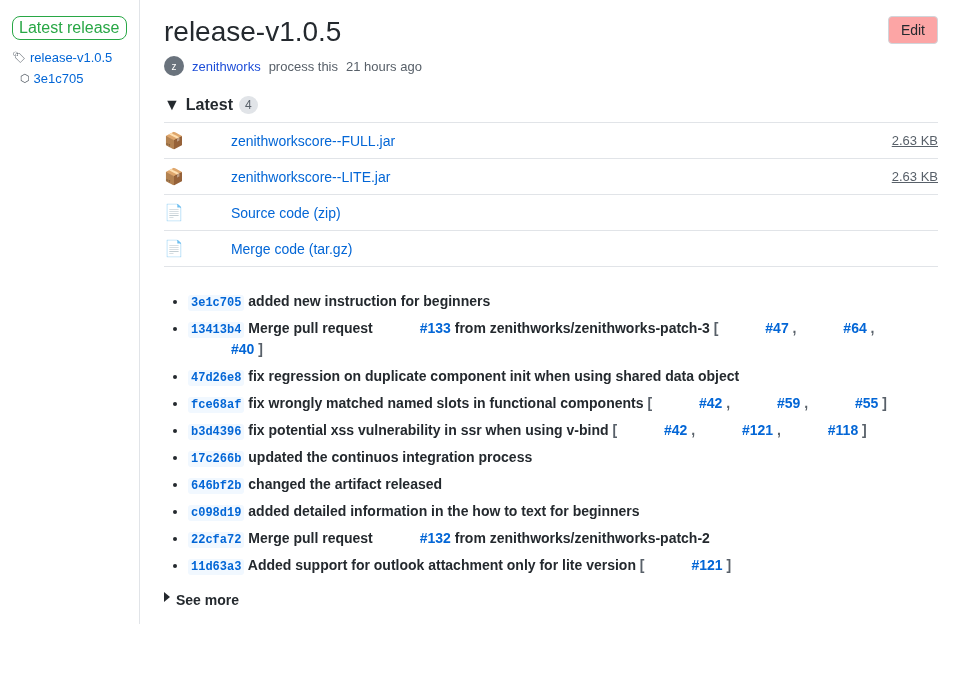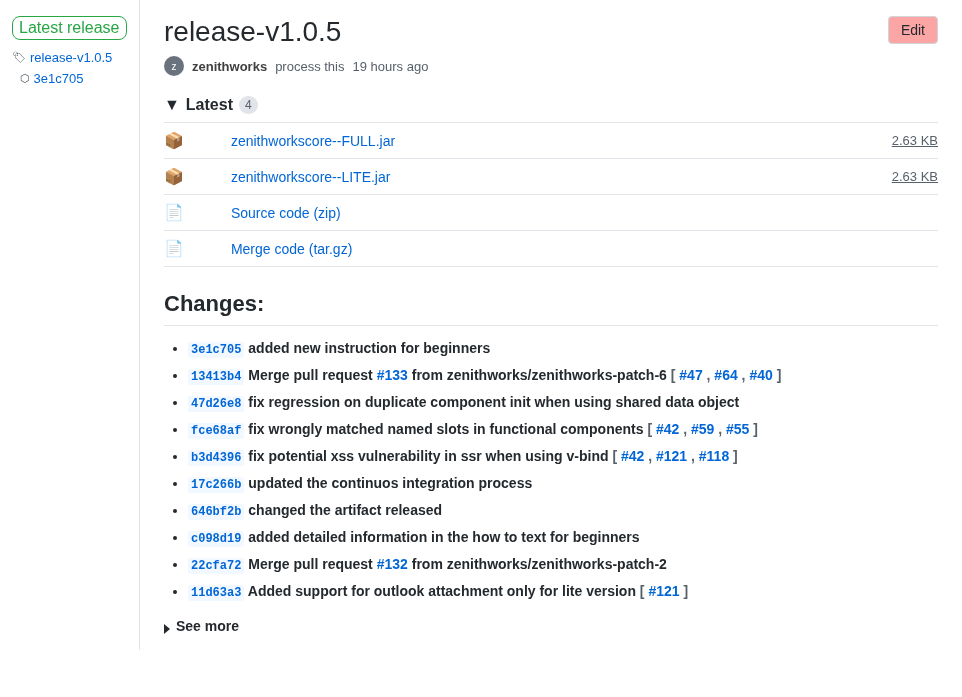--- a/index.html
+++ b/index.html
@@ -93,23 +93,23 @@
       border-radius: 50%;
       background: #6a737d;
       display: inline-flex;
       align-items: center;
       justify-content: center;
       color: #fff;
       font-size: 10px;
       flex-shrink: 0;
     }
     .meta-link {
-      color: #404040;
+      color: #1d4ed8;
       text-decoration: none;
-      font-weight: 700;
+      font-weight: 400;
     }
 
     
     .assets-section {
       margin-bottom: 24px;
     }
     .assets-header {
       display: flex;
       align-items: center;
       gap: 6px;
@@ -186,29 +186,30 @@
       font-family: "SFMono-Regular", Consolas, "Liberation Mono", Menlo, monospace;
       font-size: 12px;
       background: #f1f8ff;
       padding: 1px 3px;
       border-radius: 3px;
       text-decoration: none;
     }
     .issue-link {
       color: #0366d6;
       text-decoration: none;
+      margin-left: 43px;
     }
     .brackets {
       color: #586069;
     }
 
     
     .see-more {
       display: flex;
-      align-items: flex-end;
+      align-items: flex-start;
       gap: 6px;
       font-size: 14px;
       font-weight: 600;
       margin-top: 16px;
       cursor: pointer;
       color: #24292e;
     }
     .chevron-right {
       display: inline-block;
       width: 0;
@@ -237,21 +238,21 @@
 
   <div class="release-header">
     <h1 class="release-title">release-v1.0.5</h1>
     <button class="edit-button">Edit</button>
   </div>
 
   <div class="release-meta">
     <div class="avatar">z</div>
     <a class="meta-link">zenithworks</a>
     <span>process this</span>
-    <span>19 hours ago</span>
+    <span>21 hours ago</span>
   </div>
 
   <div class="assets-section">
     <div class="assets-header">
       <span>▼</span>
       <span>Latest</span>
       <span class="assets-count">4</span>
     </div>
     <div class="assets-list">
 
@@ -284,34 +285,33 @@
           <span class="asset-icon">📄</span>
           <a class="asset-link">Merge code (tar.gz)</a>
         </div>
         <span class="asset-size"></span>
       </div>
 
     </div>
   </div>
 
   <div class="changes-section">
-    <h2 class="changes-title">Changes:</h2>
 
     <ul class="changes-list">
 
       <li>
         <a class="commit-hash">3e1c705</a>
         <span> added new instruction for beginners</span>
       </li>
 
       <li>
         <a class="commit-hash">13413b4</a>
         <span> Merge pull request </span>
         <a class="issue-link">#133</a>
-        <span> from zenithworks/zenithworks-patch-6 </span>
+        <span> from zenithworks/zenithworks-patch-3 </span>
         <span class="brackets">[ </span>
         <a class="issue-link">#47</a>
         <span class="brackets">, </span>
         <a class="issue-link">#64</a>
         <span class="brackets">, </span>
         <a class="issue-link">#40</a>
         <span class="brackets"> ]</span>
       </li>
 
       <li>

